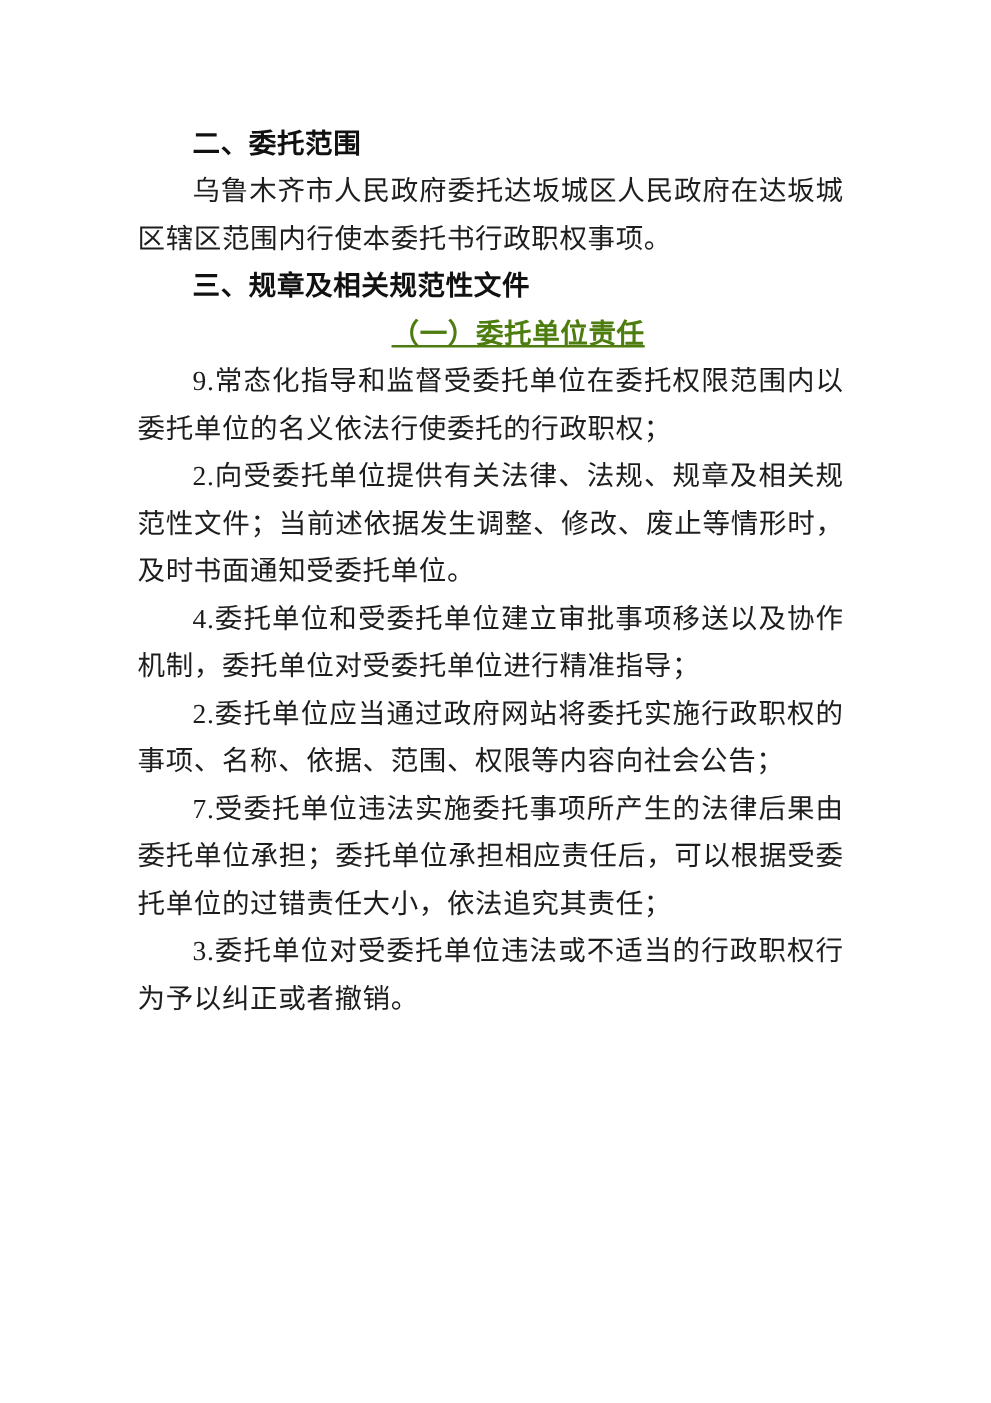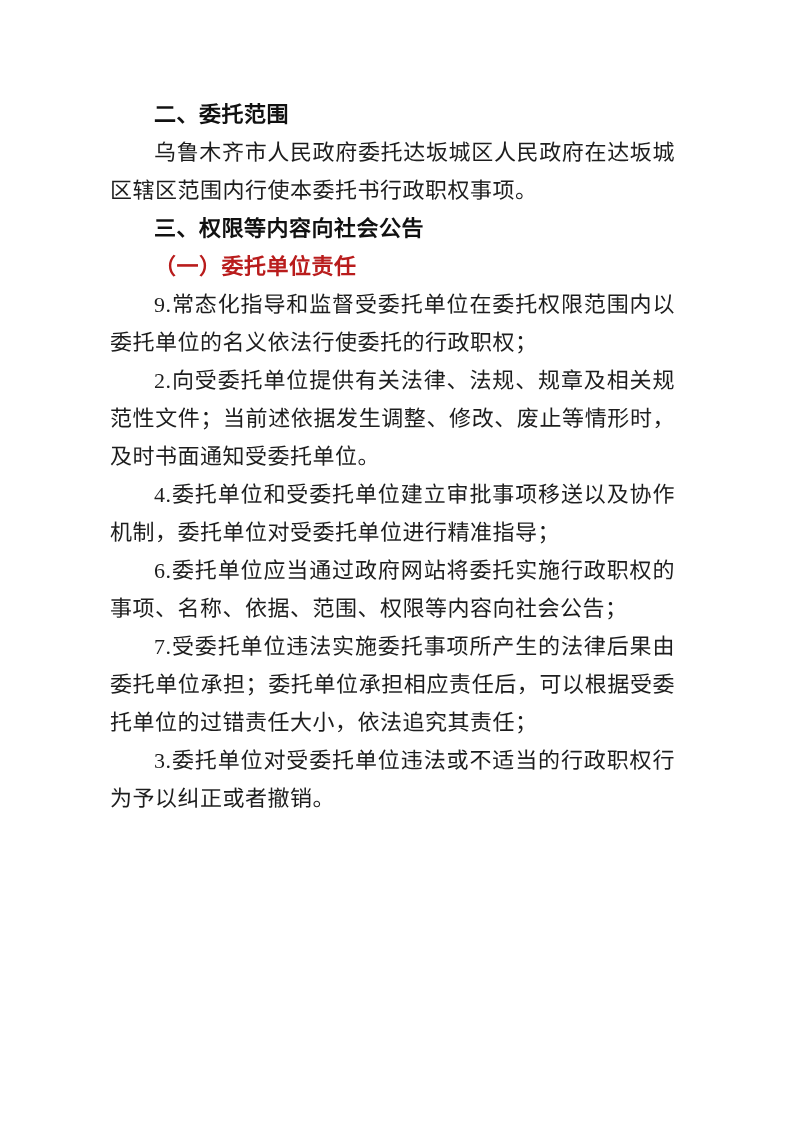--- a/index.html
+++ b/index.html
@@ -33,47 +33,48 @@
     word-break: break-all;
   }
   .block.heading {
     font-family: "Liberation Sans", "DejaVu Sans", sans-serif;
     font-weight: bold;
     text-align: left;
     color: #111111;
   }
   .block.subheading {
     font-weight: bold;
-    text-align: left;
-    color: #b91c1c;
+    text-align: center;
+    color: #4d7c0f;
+    text-decoration: underline;
   }
   .page-footer {
     position: absolute;
     top: 1036px;
     left: 0;
     width: 100%;
     text-align: center;
     font-size: 15px;
     line-height: 20px;
     color: #222222;
     font-family: "Liberation Serif", "DejaVu Serif", serif;
   }
 </style>
 </head>
 <body>
 
 <div class="page">
   <div class="content">
     <p class="block heading">二、委托范围</p>
     <p class="block">乌鲁木齐市人民政府委托达坂城区人民政府在达坂城区辖区范围内行使本委托书行政职权事项。</p>
-    <p class="block heading">三、权限等内容向社会公告</p>
+    <p class="block heading">三、规章及相关规范性文件</p>
     <p class="block subheading">（一）委托单位责任</p>
     <p class="block">9.常态化指导和监督受委托单位在委托权限范围内以委托单位的名义依法行使委托的行政职权；</p>
     <p class="block">2.向受委托单位提供有关法律、法规、规章及相关规范性文件；当前述依据发生调整、修改、废止等情形时，及时书面通知受委托单位。</p>
     <p class="block">4.委托单位和受委托单位建立审批事项移送以及协作机制，委托单位对受委托单位进行精准指导；</p>
-    <p class="block">6.委托单位应当通过政府网站将委托实施行政职权的事项、名称、依据、范围、权限等内容向社会公告；</p>
+    <p class="block">2.委托单位应当通过政府网站将委托实施行政职权的事项、名称、依据、范围、权限等内容向社会公告；</p>
     <p class="block">7.受委托单位违法实施委托事项所产生的法律后果由委托单位承担；委托单位承担相应责任后，可以根据受委托单位的过错责任大小，依法追究其责任；</p>
     <p class="block">3.委托单位对受委托单位违法或不适当的行政职权行为予以纠正或者撤销。</p>
   </div>
   <div class="page-footer">
     <span>2</span>
   </div>
 </div>
 
 </body></html>

